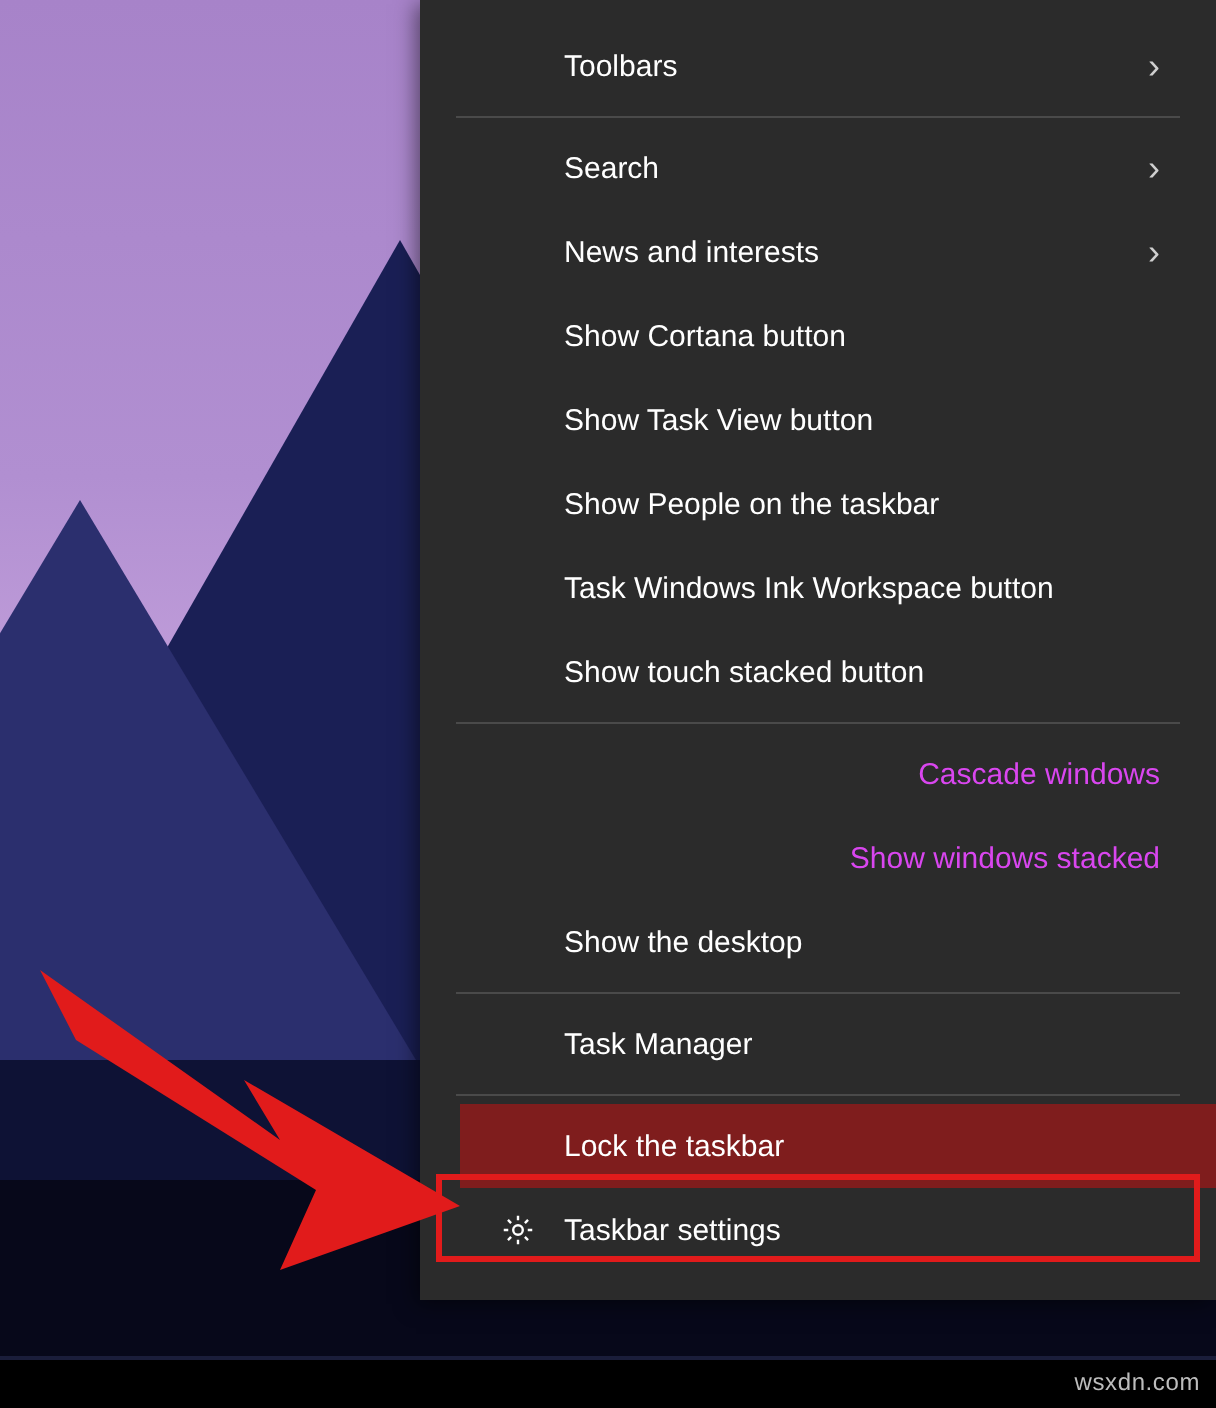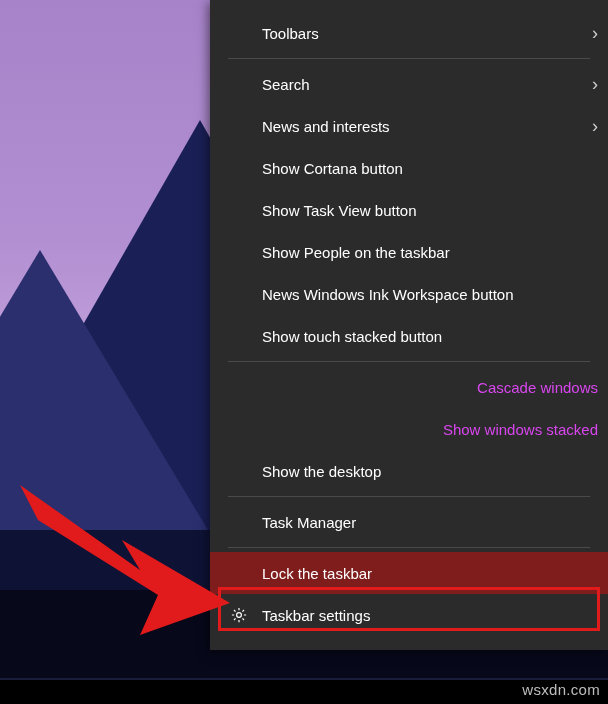--- a/index.html
+++ b/index.html
@@ -13,24 +13,24 @@
   .ground{position:absolute;left:0;right:0;bottom:0;height:150px;background:#0e1235;}
   .ground2{position:absolute;left:0;right:0;bottom:0;height:90px;background:#07081a;}
   .ship{position:absolute;left:120px;bottom:100px;}
   .mast{position:absolute;width:2px;height:60px;background:#0a0a20;}
   .mast.m1{left:30px;}
   .mast.m2{left:50px;height:70px;}
   .mast.m3{left:70px;}
   .hull{position:absolute;left:0;top:50px;width:110px;height:24px;background:#0a0a20;border-radius:0 0 50px 50px/0 0 20px 20px;}
   
   .taskbar{position:absolute;left:0;bottom:24px;height:2px;width:608px;background:#1a1d3a;}
-  .watermark{position:absolute;right:8px;bottom:6px;color:#bdbdbd;font-size:15px;letter-spacing:.3px;}
+  .watermark{position:absolute;right:8px;bottom:6px;color:#bdbdbd;font-size:12px;letter-spacing:.3px;}
   
   .ctxmenu{position:absolute;left:210px;top:0;width:398px;background:#2b2b2b;box-shadow:-2px 2px 10px rgba(0,0,0,.5);padding:12px 0 14px 0;}
-  .mitem{position:relative;display:flex;align-items:center;height:42px;color:#fff;font-size:15px;padding-left:52px;padding-right:10px;cursor:default;}
+  .mitem{position:relative;display:flex;align-items:center;height:42px;color:#fff;font-size:15px;padding-left:52px;padding-right:28px;cursor:default;margin-left:20px;}
   .mitem.disabled{color:#d946ef;text-align:right;}
   .mitem .lbl{flex:1;}
   .chev{color:#cfcfcf;font-size:18px;}
   .sep{height:1px;background:#4a4a4a;margin:4px 18px;}
   .gear{position:absolute;left:20px;top:50%;transform:translateY(-50%);}
   .gear svg{display:block;}
   .mitem.hover{background:#7f1d1d;}
   
   .redbox{position:absolute;border:3px solid #e11b1b;box-sizing:border-box;pointer-events:none;}
   
@@ -77,21 +77,21 @@
     <div class="mitem">
       <span class="lbl">Show Cortana button</span>
     </div>
     <div class="mitem">
       <span class="lbl">Show Task View button</span>
     </div>
     <div class="mitem">
       <span class="lbl">Show People on the taskbar</span>
     </div>
     <div class="mitem">
-      <span class="lbl">News Windows Ink Workspace button</span>
+      <span class="lbl">Task Windows Ink Workspace button</span>
     </div>
     <div class="mitem">
       <span class="lbl">Show touch stacked button</span>
     </div>
     <div class="sep"></div>
 
     <div class="mitem disabled">
       <span class="lbl">Cascade windows</span>
     </div>
     <div class="mitem disabled">

